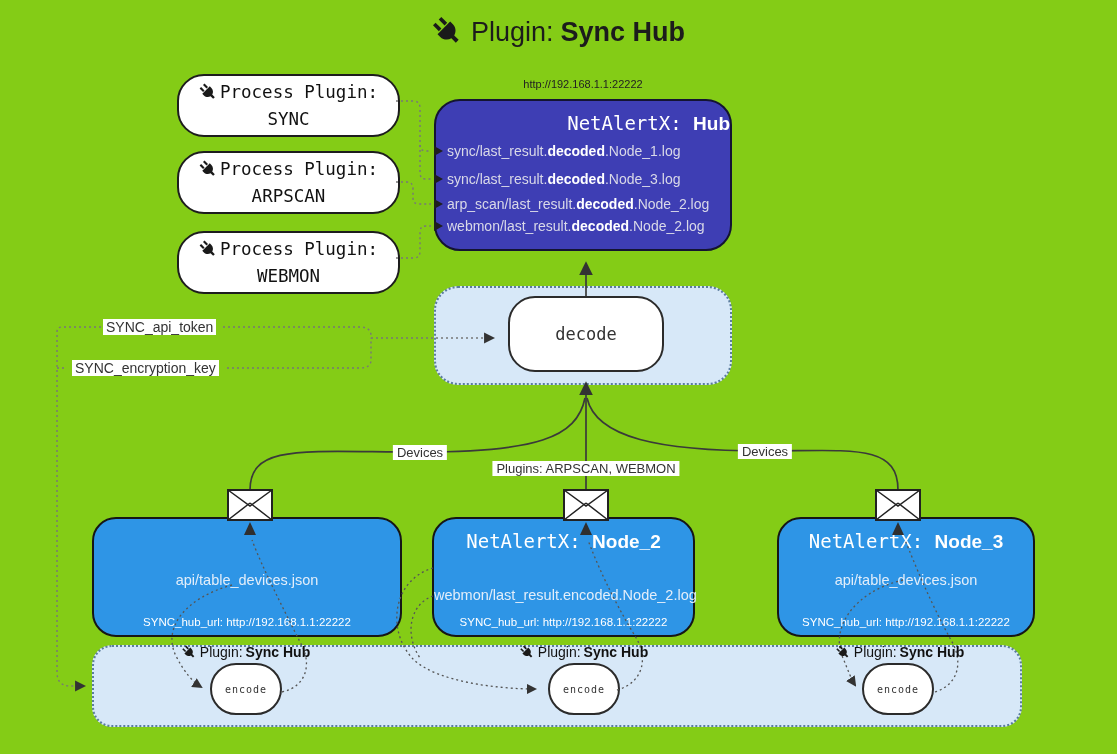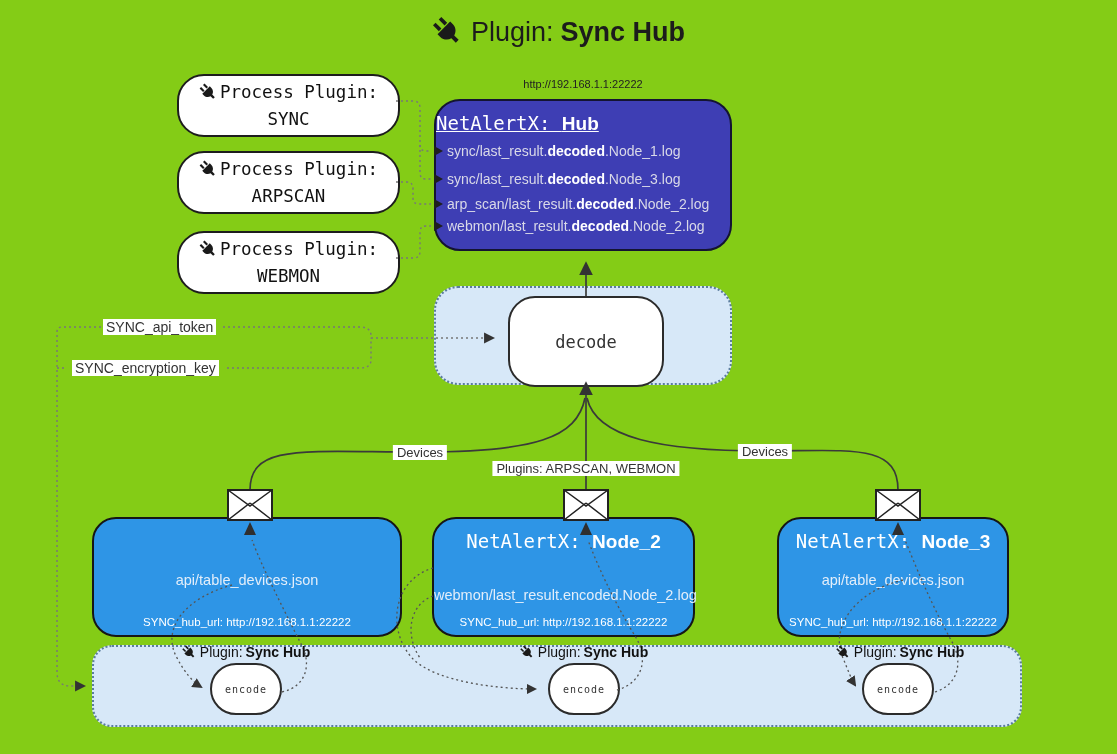--- a/index.html
+++ b/index.html
@@ -15,22 +15,22 @@
 
   
   .pbox{width:219px;background:#fff;border:2px solid #1d1d1d;z-index:20;
         display:flex;flex-direction:column;align-items:center;justify-content:center;
         font-size:17.5px;color:#111;line-height:1.5;}
   .pbox .row{display:flex;align-items:center;gap:2px;}
 
   
   .hub{left:434px;top:99px;width:298px;height:152px;background:var(--hub-bg,#3e3eb4);
        border:2px solid #141432;border-radius:26px;z-index:20;box-sizing:border-box;}
-  .hub-title{position:absolute;left:0;top:11px;width:100%;text-align:left;color:#fff;
-             font-size:19px;text-decoration:underline;}
+  .hub-title{position:absolute;left:0;top:11px;width:100%;text-align:right;color:#fff;
+             font-size:19px;}
   .hub-title b,.node-title b{font-family:"Liberation Sans",sans-serif;font-weight:700;}
   .hub-line{position:absolute;left:11px;font-size:14px;color:#d9d9e8;white-space:nowrap;}
   .hub-line b{color:#fff;font-weight:700;}
   .tri{position:absolute;left:-13px;top:3px;width:0;height:0;
        border-left:9px solid #1f1f1f;border-top:5px solid transparent;border-bottom:5px solid transparent;}
 
   .hub-url{left:434px;top:78px;width:298px;text-align:center;font-size:11px;color:#222;z-index:30;}
 
   
   .panel{background:var(--panel-bg,#d7e8f8);border:2px dotted var(--panel-border,#5b7d9e);
@@ -113,41 +113,41 @@
   <div class="abs hub-url">http://192.168.1.1:22222</div>
   <div class="abs hub">
     <div class="hub-title mono"><span>NetAlertX: </span><b>Hub</b></div>
     <div class="hub-line" style="top:42px"><span class="tri"></span><span>sync/last_result.</span><b>decoded</b><span>.Node_1.log</span></div>
     <div class="hub-line" style="top:70px"><span class="tri"></span><span>sync/last_result.</span><b>decoded</b><span>.Node_3.log</span></div>
     <div class="hub-line" style="top:95px"><span class="tri"></span><span>arp_scan/last_result.</span><b>decoded</b><span>.Node_2.log</span></div>
     <div class="hub-line" style="top:117px"><span class="tri"></span><span>webmon/last_result.</span><b>decoded</b><span>.Node_2.log</span></div>
   </div>
 
   <div class="abs panel" style="left:434px;top:286px;width:298px;height:99px"></div>
-  <div class="abs white-box mono" style="left:508px;top:296px;width:156px;height:91px;font-size:17px">decode</div>
+  <div class="abs white-box mono" style="left:508px;top:296px;width:156px;height:76px;font-size:17px">decode</div>
 
   <div class="key-label" style="left:103px;top:319px">SYNC_api_token</div>
   <div class="key-label" style="left:72px;top:360px">SYNC_encryption_key</div>
 
   <div class="label" style="left:420px;top:445px">Devices</div>
   <div class="label" style="left:586px;top:461px">Plugins: ARPSCAN, WEBMON</div>
   <div class="label" style="left:765px;top:444px">Devices</div>
 
   <div class="abs node" style="left:92px;width:310px">
     <div class="node-file" style="top:53px">api/table_devices.json</div>
     <div class="node-footer">SYNC_hub_url: http://192.168.1.1:22222</div>
   </div>
 
   <div class="abs node" style="left:432px;width:263px">
     <div class="node-title mono"><span>NetAlertX: </span><b>Node_2</b></div>
     <div class="node-file" style="top:68px">webmon/last_result.encoded.Node_2.log</div>
     <div class="node-footer">SYNC_hub_url: http://192.168.1.1:22222</div>
   </div>
 
-  <div class="abs node" style="left:777px;width:232px">
+  <div class="abs node" style="left:777px;width:258px">
     <div class="node-title mono"><span>NetAlertX: </span><b>Node_3</b></div>
     <div class="node-file" style="top:53px">api/table_devices.json</div>
     <div class="node-footer">SYNC_hub_url: http://192.168.1.1:22222</div>
   </div>
 
   <div class="abs panel" style="left:92px;top:645px;width:930px;height:82px;border-radius:20px"></div>
 
   <div class="bplabel" style="left:246px">
     <svg class="plug" width="15" height="15">
         <use href="#plug-sym"></use>

